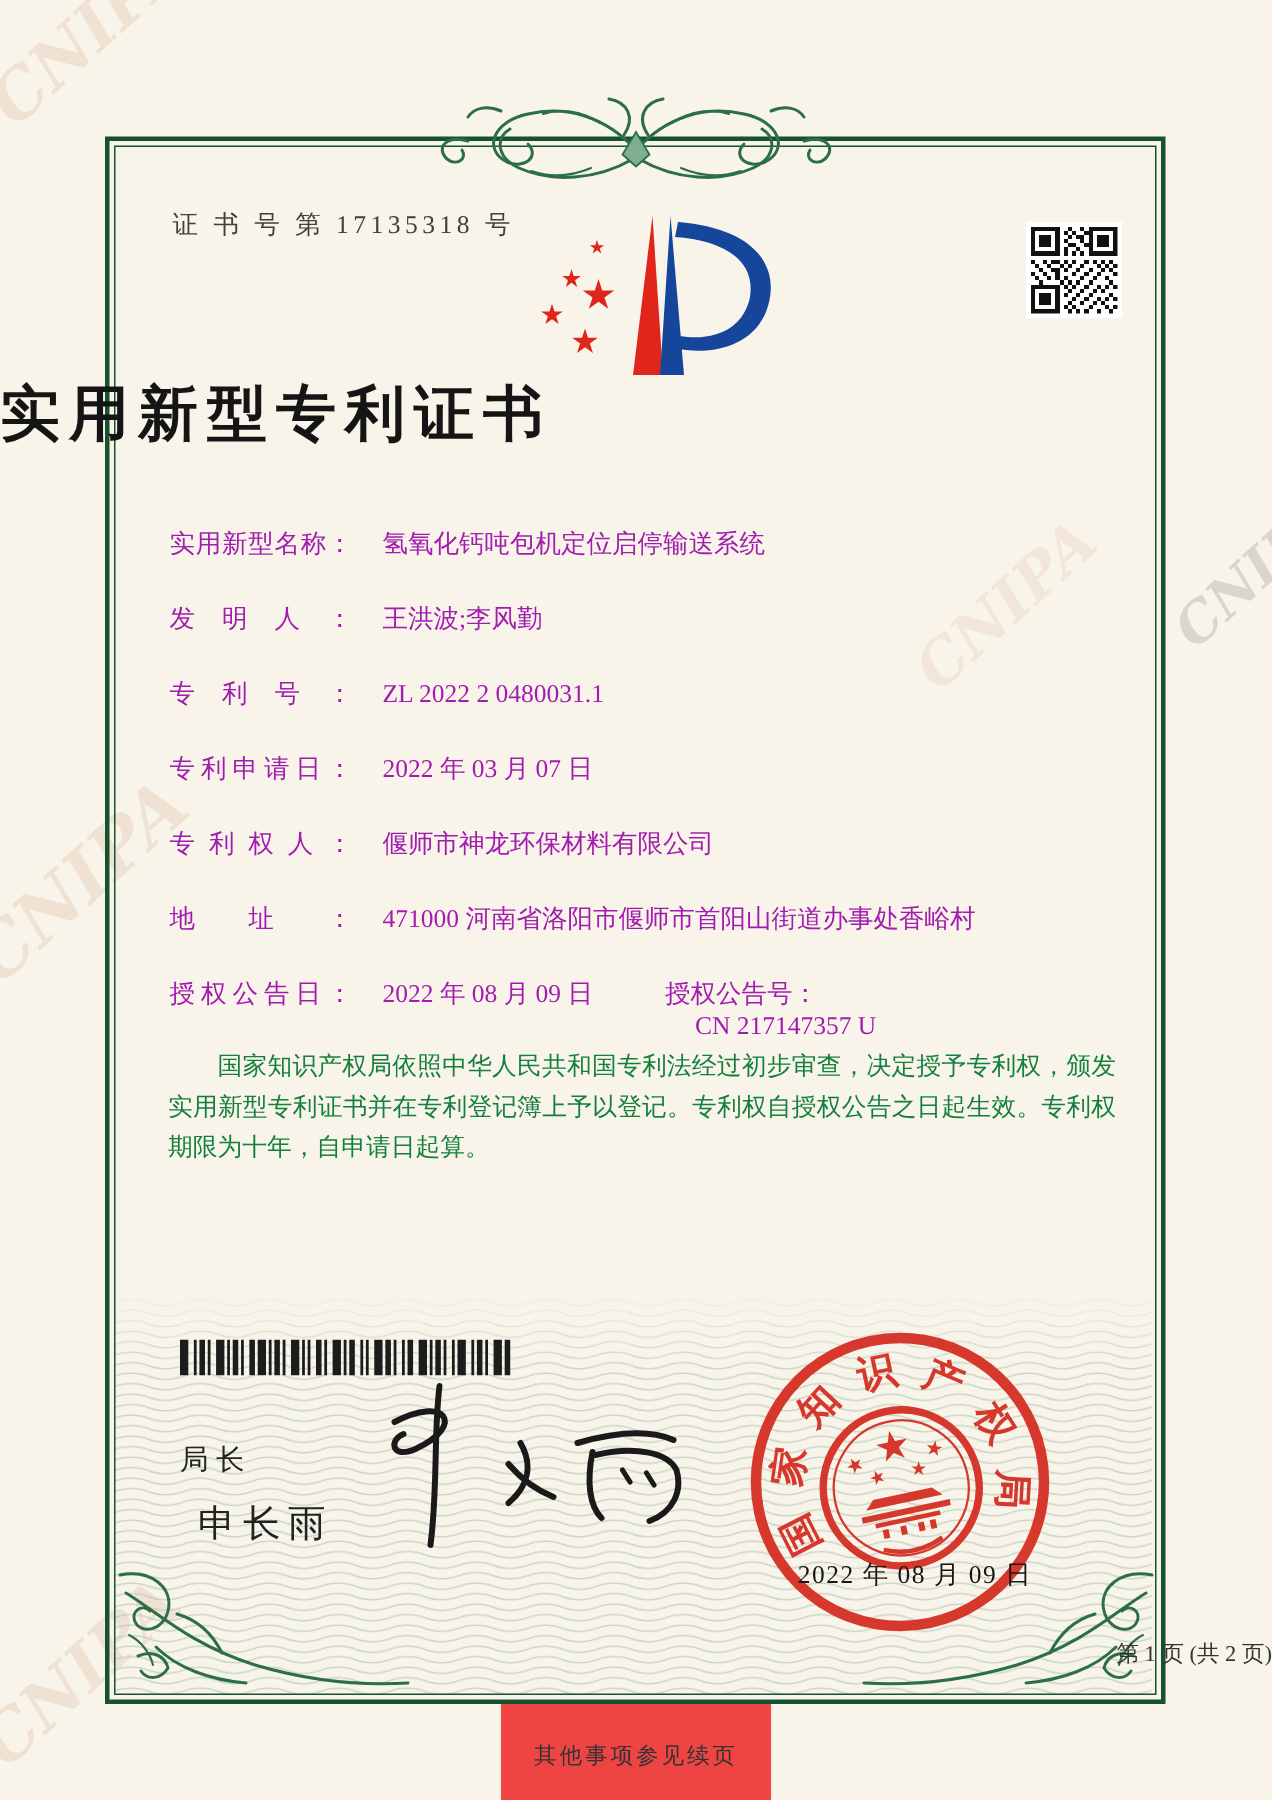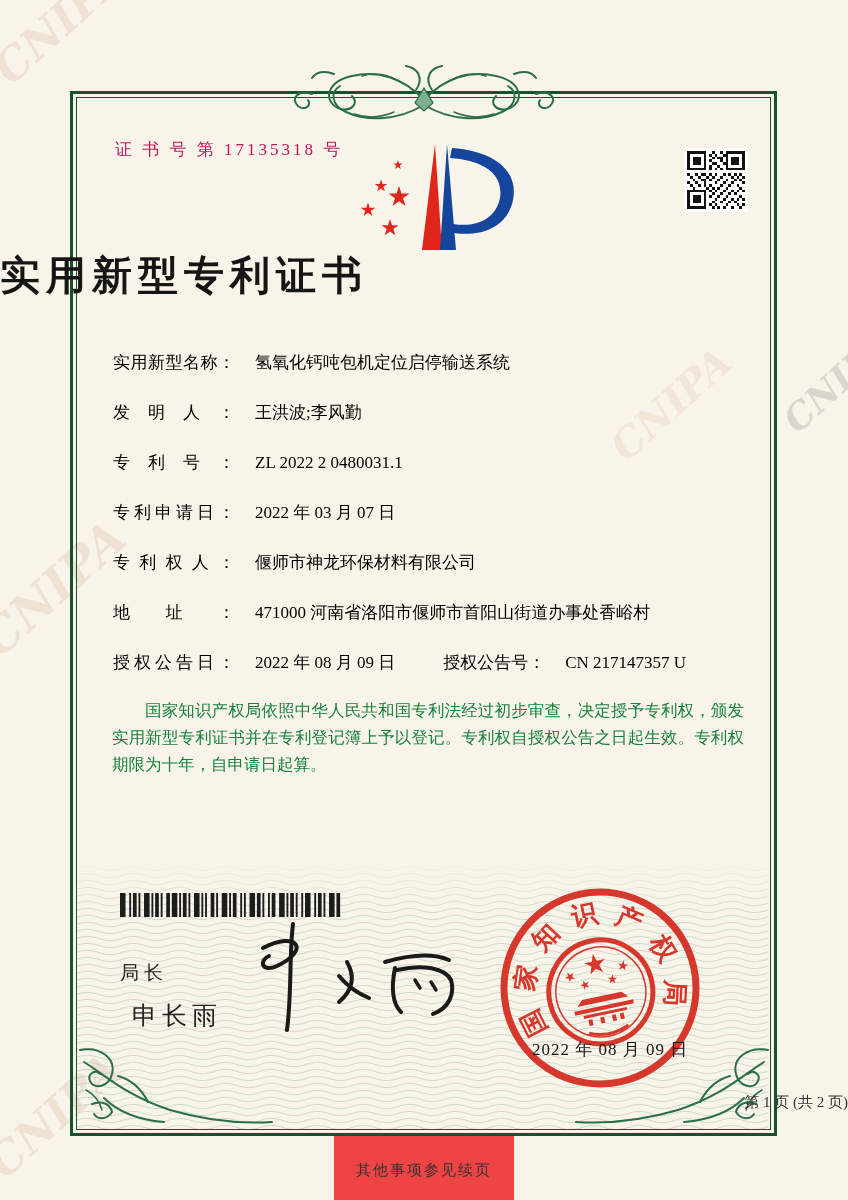--- a/index.html
+++ b/index.html
@@ -12,32 +12,32 @@
   
   .wm{position:absolute;font-family:"DejaVu Serif","Liberation Serif",serif;
       font-style:italic;font-weight:700;transform:rotate(-42deg);pointer-events:none;
       color:rgba(206,162,128,.22);white-space:nowrap;}
   .wm1{left:-20px;top:-4px;font-size:44px;}
   .wm2{left:598px;top:380px;font-size:40px;color:rgba(206,162,128,.17);}
   .wm3{left:772px;top:360px;font-size:36px;color:rgba(145,145,145,.30);}
   .wm4{left:-34px;top:560px;font-size:48px;}
   .wm5{left:-26px;top:1090px;font-size:44px;}
   
-  .cert-no{position:absolute;left:115px;top:138px;font-size:17px;letter-spacing:3px;color:#be185d;}
+  .cert-no{position:absolute;left:115px;top:138px;font-size:17px;letter-spacing:3px;color:#404040;}
   .logo{position:absolute;left:352px;top:140px;}
   .qr{position:absolute;left:684px;top:148px;width:64px;height:64px;background:#fff;padding:3px;box-sizing:border-box;}
   .title{position:absolute;left:0;right:0;top:248px;font-size:40px;
          font-weight:700;letter-spacing:6px;color:#151515;}
   
-  .fields{position:absolute;left:113px;top:352px;width:640px;font-size:17px;color:#000000;}
+  .fields{position:absolute;left:113px;top:352px;width:640px;font-size:17px;color:#a21caf;}
   .frow{display:flex;line-height:21px;margin-bottom:29px;white-space:nowrap;}
   .flabel{display:inline-block;width:122px;text-align-last:justify;flex:0 0 122px;}
   .fvalue{margin-left:20px;}
   .grant-pair{display:flex;white-space:nowrap;}
-  .grant-right{margin-left:48px;}
+  .grant-right{margin-left:48px;flex-direction:column;}
   
   .body-text{position:absolute;left:112px;top:697px;width:632px;font-size:16.5px;
              line-height:27px;text-align:justify;color:#15803d;}
   .body-text p{margin:0;text-indent:2em;}
   
   .guilloche{position:absolute;left:76px;top:858px;width:692px;height:272px;
              -webkit-mask-image:linear-gradient(to bottom,transparent 0,#000 55px);
              mask-image:linear-gradient(to bottom,transparent 0,#000 55px);}
   .barcode{position:absolute;left:120px;top:893px;}
   .signer-title{position:absolute;left:120px;top:960px;font-size:19px;letter-spacing:5px;

